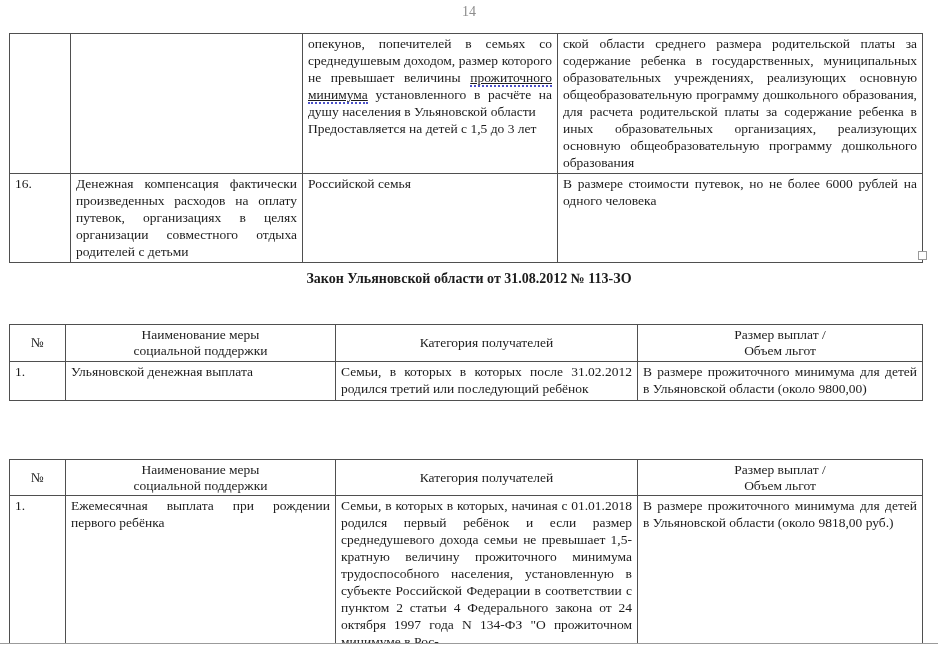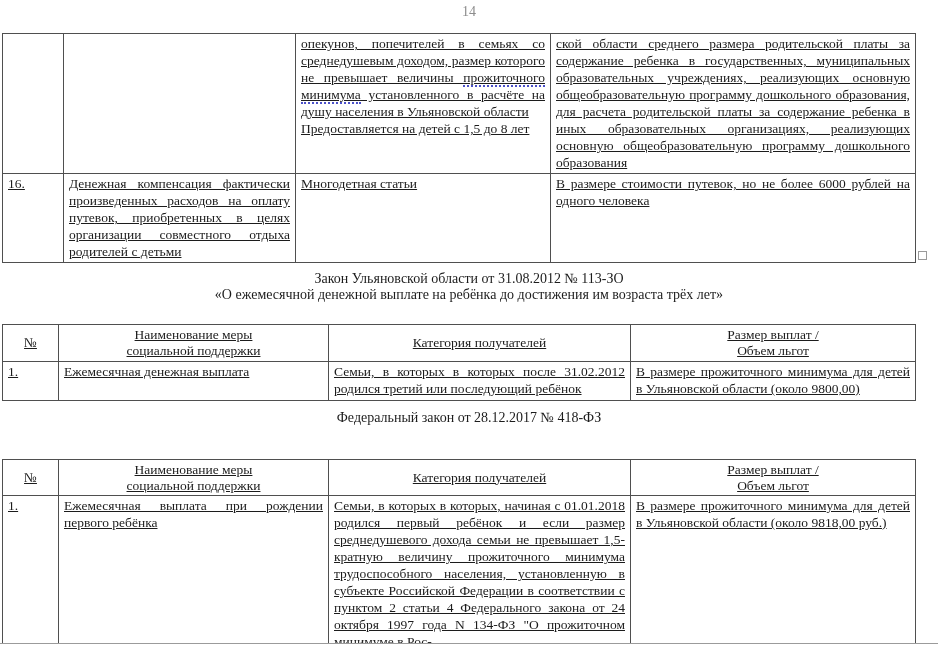--- a/index.html
+++ b/index.html
@@ -6,35 +6,35 @@
   html,body { background:#ffffff; }
   #page {
     position:relative; width:938px; height:656px; background:#fff; overflow:hidden;
     font-family:"Liberation Serif","DejaVu Serif",serif; color:var(--text,#1c1c1c);
   }
   .pageno {
     position:absolute; top:4px; left:0; width:938px; text-align:center;
     font-size:14px; color:var(--page_number,#8c8c8c);
   }
   table.doc {
-    border-collapse:collapse; table-layout:fixed; width:913px; position:absolute; left:2px;text-decoration:underline;
+    border-collapse:collapse; table-layout:fixed; width:913px; position:absolute; left:9px;
   }
   table.doc td {
     border:1px solid var(--border,#4f4f4f); vertical-align:top;
     padding:1px 5px 2px 5px; font-size:13.5px; line-height:17px;
   }
   .just { text-align:justify; }
   .pre  { white-space:pre-line; }
   tr.hdr td { text-align:center; vertical-align:middle; line-height:16px; padding:1px 4px; }
   .lnk {
     text-decoration:underline; border-bottom:2px dotted var(--link_wavy,#4b50c8); cursor:pointer;
   }
   .heading {
     position:absolute; left:0; width:938px; text-align:center;
-    font-weight:normal; font-size:14px; line-height:15.5px;
+    font-weight:bold; font-size:14px; line-height:15.5px;
   }
   .handle {
     position:absolute; left:918px; top:251px; width:9px; height:9px;
     background:#fff; border:1px solid #9a9a9a;
   }
   .t3wrap { position:absolute; left:0; top:459px; width:938px; height:184px; overflow:hidden; }
   .t3wrap table.doc { top:0; }
   .clipline { position:absolute; left:0; top:643px; width:938px; height:1px; background:#9b9b9b; }
   .t3 td { line-height:16px; }
 </style>
@@ -50,67 +50,65 @@
         <col style="width:61px">
         <col style="width:232px">
         <col style="width:255px">
         <col style="width:365px">
       </colgroup>
     <tbody>
         <tr>
       <td style="height:138px"></td>
       <td></td>
       <td class="just"><span>опекунов, попечителей в семьях со среднедушевым доходом, размер ко­торого не превышает величины </span><span class="lnk">про­житочного минимума</span><span> установленного в расчёте на душу населения в Улья­новской области</span>
-        <div>Предоставляется на детей с 1,5 до 8 лет</div>
+        <div>Предоставляется на детей с 1,5 до 3 лет</div>
       </td>
       <td class="just">ской области среднего размера родительской платы за содержание ребенка в государственных, муниципаль­ных образовательных учреждениях, реализующих ос­новную общеобразовательную программу дошкольного образования, для расчета родительской платы за содер­жание ребенка в иных образовательных организациях, реализующих основную общеобразовательную про­грамму дошкольного образования</td>
     </tr>
     <tr>
       <td style="height:82px">16.</td>
-      <td class="just">Денежная компенсация фактиче­ски произведенных расходов на оплату путевок, приобретенных в целях организации совместного отдыха родителей с детьми</td>
-      <td>Многодетная статьи</td>
+      <td class="just">Денежная компенсация фактиче­ски произведенных расходов на оплату путевок, организациях в целях организации совместного отдыха родителей с детьми</td>
+      <td>Российской семья</td>
       <td class="just">В размере стоимости путевок, но не более 6000 рублей на одного человека</td>
     </tr>
   </tbody>
     </table>
 
   <div class="handle"></div>
 
   <div class="heading" style="top:271px">
     <div>Закон Ульяновской области от 31.08.2012 № 113-ЗО</div>
-    <div>«О ежемесячной денежной выплате на ребёнка до достижения им возраста трёх лет»</div>
   </div>
 
   <table class="doc" style="top:324px">
     <colgroup>
         <col style="width:56px">
         <col style="width:270px">
         <col style="width:302px">
         <col style="width:285px">
       </colgroup>
     <tbody>
         <tr class="hdr">
       <td style="height:37px">№</td>
       <td class="pre">Наименование меры
 социальной поддержки</td>
       <td>Категория получателей</td>
       <td class="pre">Размер выплат /
 Объем льгот</td>
     </tr>
     <tr>
       <td style="height:39px">1.</td>
-      <td>Ежемесячная денежная выплата</td>
+      <td>Ульяновской денежная выплата</td>
       <td class="just">Семьи, в которых в которых после 31.02.2012 родился третий или последующий ребёнок</td>
       <td class="just">В размере прожиточного минимума для де­тей в Ульяновской области (около 9800,00)</td>
     </tr>
   </tbody>
     </table>
 
   <div class="heading" style="top:410px">
-    <div>Федеральный закон от 28.12.2017 № 418-ФЗ</div>
   </div>
 
   <div class="t3wrap">
     <table class="doc t3">
       <colgroup>
           <col style="width:56px">
           <col style="width:270px">
           <col style="width:302px">
           <col style="width:285px">
         </colgroup>

